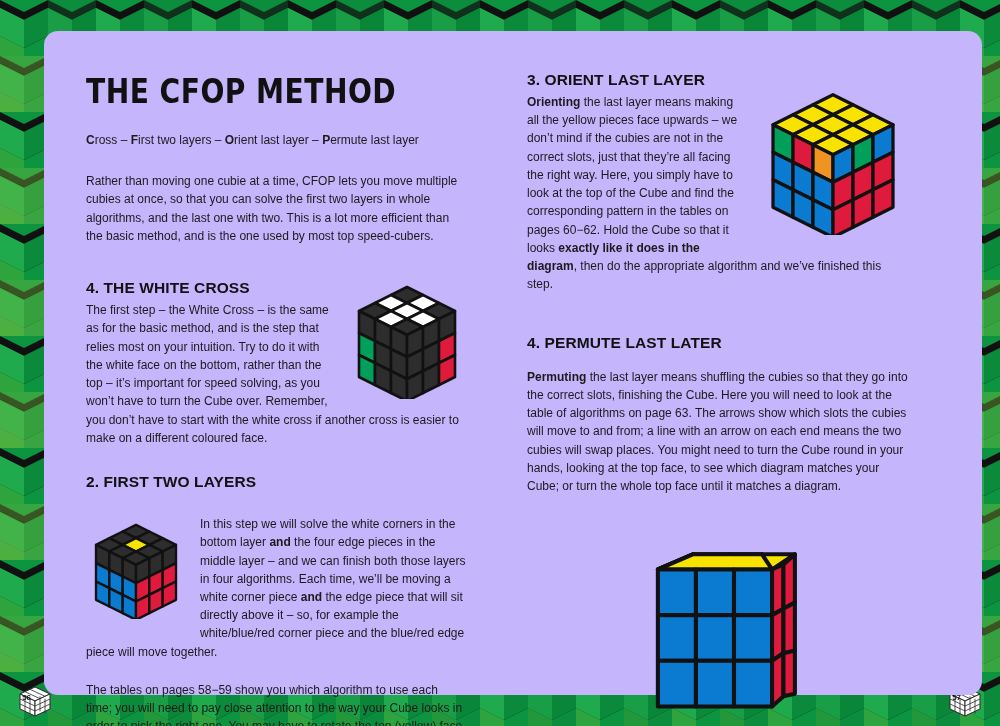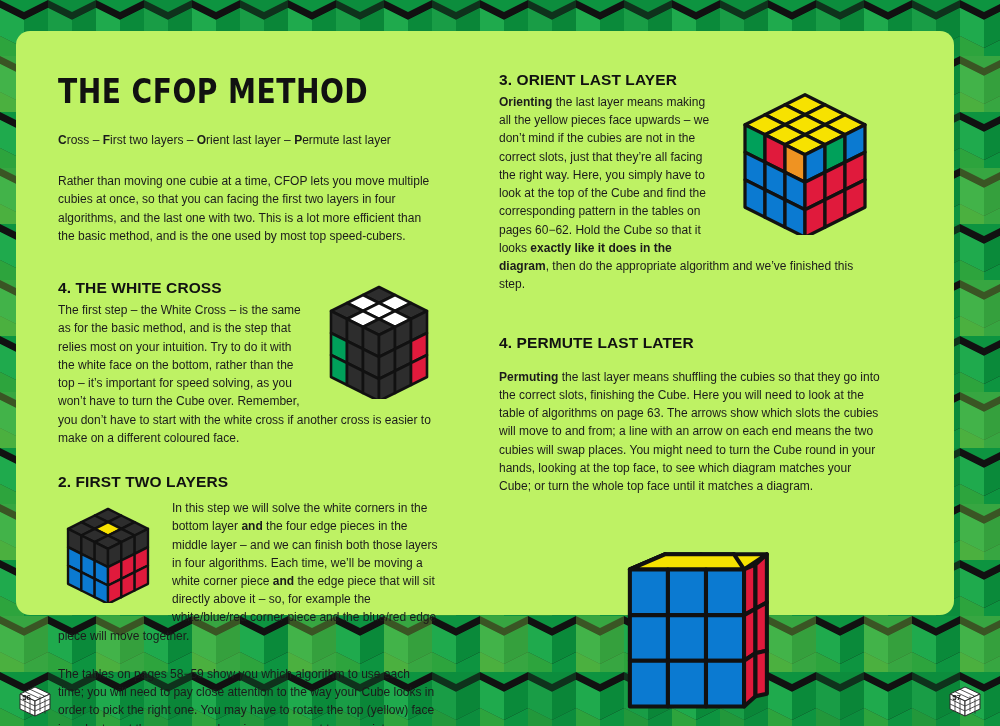--- a/index.html
+++ b/index.html
@@ -29,25 +29,25 @@
     background-position: 0 0, 0 0;
   }
   .border-chevrons {
     position: absolute;
     inset: 0;
   }
 
   
   .card {
     position: absolute;
-    left: 16px;
+    left: 44px;
     top: 31px;
     width: 938px;
-    height: 584px;
-    background: #bef264;
+    height: 664px;
+    background: #c4b5fd;
     border-radius: 14px;
   }
 
   .content {
     position: absolute;
     inset: 0;
     padding: 40px 42px;
     box-sizing: border-box;
   }
 
@@ -185,21 +185,21 @@
 
         <div class="col">
 
           <h1 class="title">THE CFOP METHOD</h1>
 
 
           <p style="margin-bottom:23px;">
             <b>C</b><span>ross</span><span> – </span><b>F</b><span>irst two layers</span><span> – </span><b>O</b><span>rient last layer</span><span> – </span><b>P</b><span>ermute last layer</span>
           </p>
 
-          <p>Rather than moving one cubie at a time, CFOP lets you move multiple cubies at once, so that you can facing the first two layers in four algorithms, and the last one with two. This is a lot more efficient than the basic method, and is the one used by most top speed-cubers.</p>
+          <p>Rather than moving one cubie at a time, CFOP lets you move multiple cubies at once, so that you can solve the first two layers in whole algorithms, and the last one with two. This is a lot more efficient than the basic method, and is the one used by most top speed-cubers.</p>
 
           <div class="spacer-lg"></div>
 
           <div class="wrap-right">
             <svg class="cube" width="120" height="118" viewBox="0 0 120 118" aria-hidden="true">
               <g stroke="#111" stroke-width="2.6" stroke-linejoin="round">
 
                 <polygon points="60,6 76,14 60,22 44,14" fill="#2d2d2d"></polygon>
                 <polygon points="76,14 92,22 76,30 60,22" fill="#ffffff"></polygon>
                 <polygon points="92,22 108,30 92,38 76,30" fill="#2d2d2d"></polygon>
@@ -234,21 +234,21 @@
               </g>
             </svg>
           </div>
 
           <h2 class="sub">4. THE WHITE CROSS</h2>
           <p>The first step – the White Cross – is the same as for the basic method, and is the step that relies most on your intuition. Try to do it with the white face on the bottom, rather than the top – it’s important for speed solving, as you won’t have to turn the Cube over. Remember, you don’t have to start with the white cross if another cross is easier to make on a different coloured face.</p>
           <div class="clear"></div>
 
           <div class="spacer-md"></div>
 
-          <h2 class="sub" style="margin-bottom:8px;">2. FIRST TWO LAYERS</h2>
+          <h2 class="sub" style="margin-bottom:24px;">2. FIRST TWO LAYERS</h2>
 
           <div class="wrap-left">
             <svg class="cube" width="100" height="100" viewBox="0 0 120 118" aria-hidden="true">
               <g stroke="#111" stroke-width="2.8" stroke-linejoin="round">
                 <polygon points="60,6 76,14 60,22 44,14" fill="#2d2d2d"></polygon>
                 <polygon points="76,14 92,22 76,30 60,22" fill="#2d2d2d"></polygon>
                 <polygon points="92,22 108,30 92,38 76,30" fill="#2d2d2d"></polygon>
                 <polygon points="44,14 60,22 44,30 28,22" fill="#2d2d2d"></polygon>
                 <polygon points="60,22 76,30 60,38 44,30" fill="#f7e200"></polygon>
                 <polygon points="76,30 92,38 76,46 60,38" fill="#2d2d2d"></polygon>

